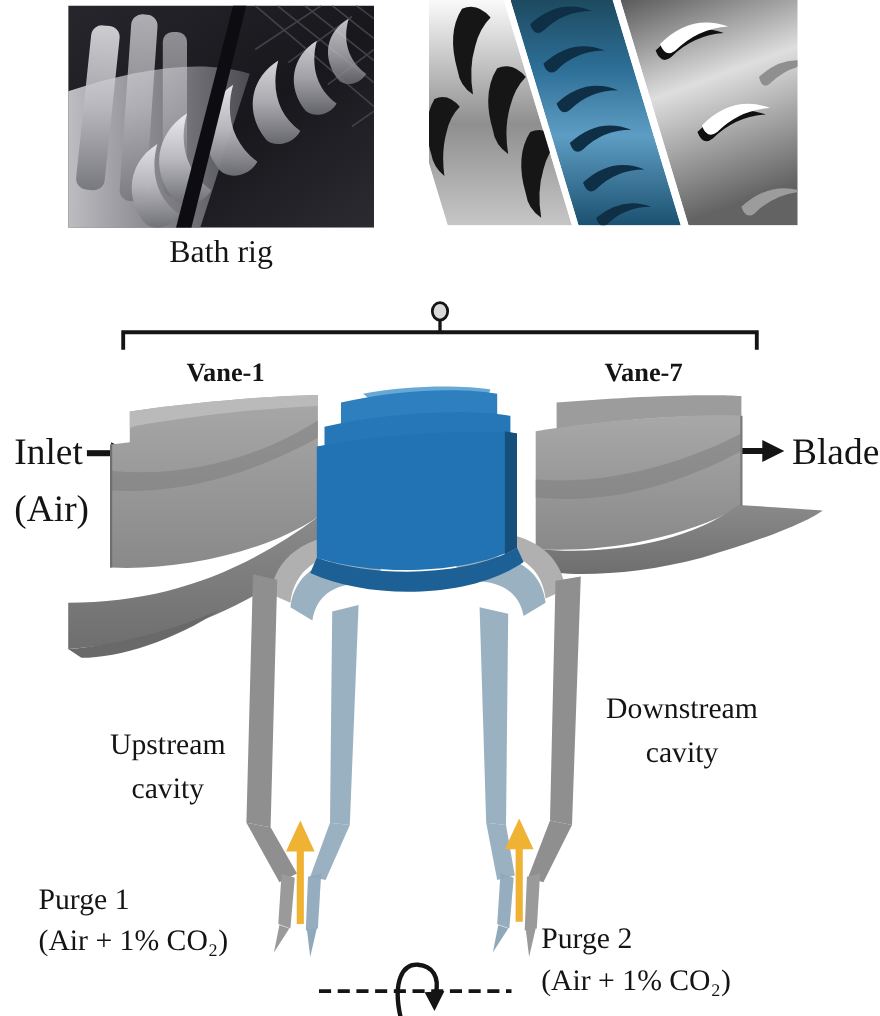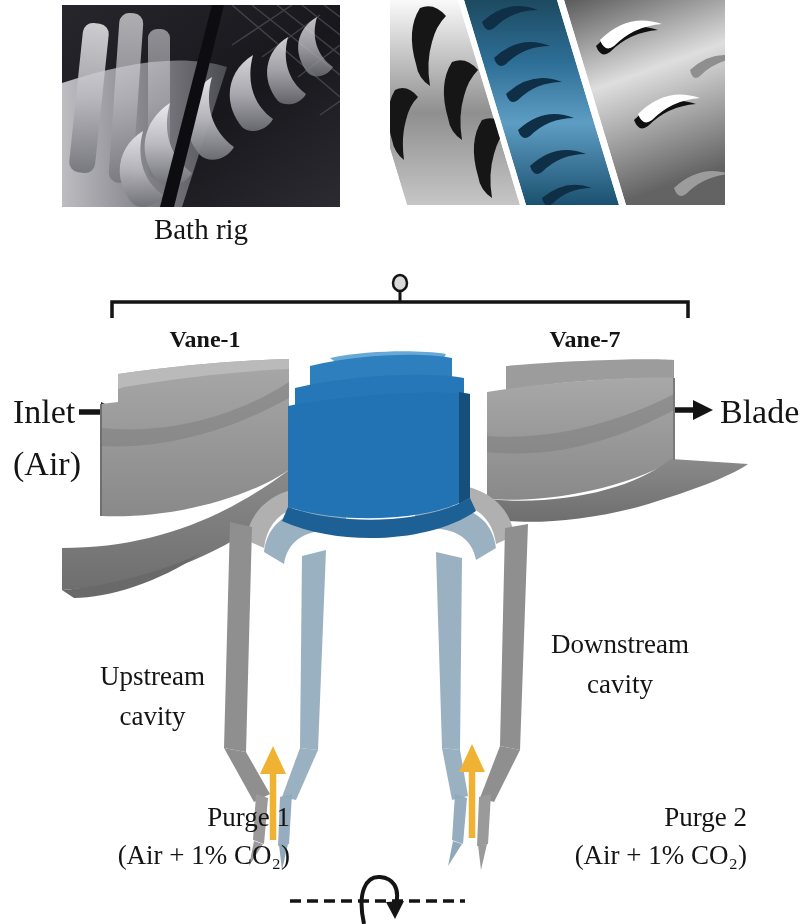--- a/index.html
+++ b/index.html
@@ -6,21 +6,21 @@
   #fig{position:relative;width:800px;height:924px;background:#fff;overflow:hidden;
        font-family:"Liberation Serif","DejaVu Serif",serif;color:#141414;}
   .abs{position:absolute;}
   .lbl{position:absolute;font-family:"Liberation Serif","DejaVu Serif",serif;color:#141414;
        white-space:nowrap;}
   .ctr{text-align:center;white-space:normal;}
   .cap{font-size:29px;}
   .row-lbl{font-size:24px;text-align:center;font-weight:bold;}
   .io-lbl{font-size:34px;line-height:40px;}
   .cav-lbl{font-size:27px;line-height:40px;text-align:center;}
-  .purge-lbl{font-size:27px;line-height:38px;text-align:right;}
+  .purge-lbl{font-size:27px;line-height:38px;text-align:left;}
   svg{display:block;}
   .noint{pointer-events:none;}
 </style>
 </head>
 <body>
 
 <div id="fig">
 
   <div class="abs noint" style="left:62px;top:5px;width:278px;height:202px;">
     <svg width="278" height="202" viewBox="0 0 278 202">
@@ -261,18 +261,18 @@
   </div>
   <div class="abs cav-lbl" style="left:535px;top:624px;width:170px;">
     <div>Downstream</div>
     <div>cavity</div>
   </div>
 
   <div class="abs purge-lbl" style="left:35px;top:798px;width:255px;">
     <div>Purge 1</div>
     <div>(Air + 1% CO₂)</div>
   </div>
-  <div class="abs purge-lbl" style="left:478px;top:798px;width:255px;padding-left:14px;">
+  <div class="abs purge-lbl" style="left:478px;top:834px;width:255px;padding-left:14px;">
     <div>Purge 2</div>
     <div>(Air + 1% CO₂)</div>
   </div>
 
 </div>
 
 </body></html>

